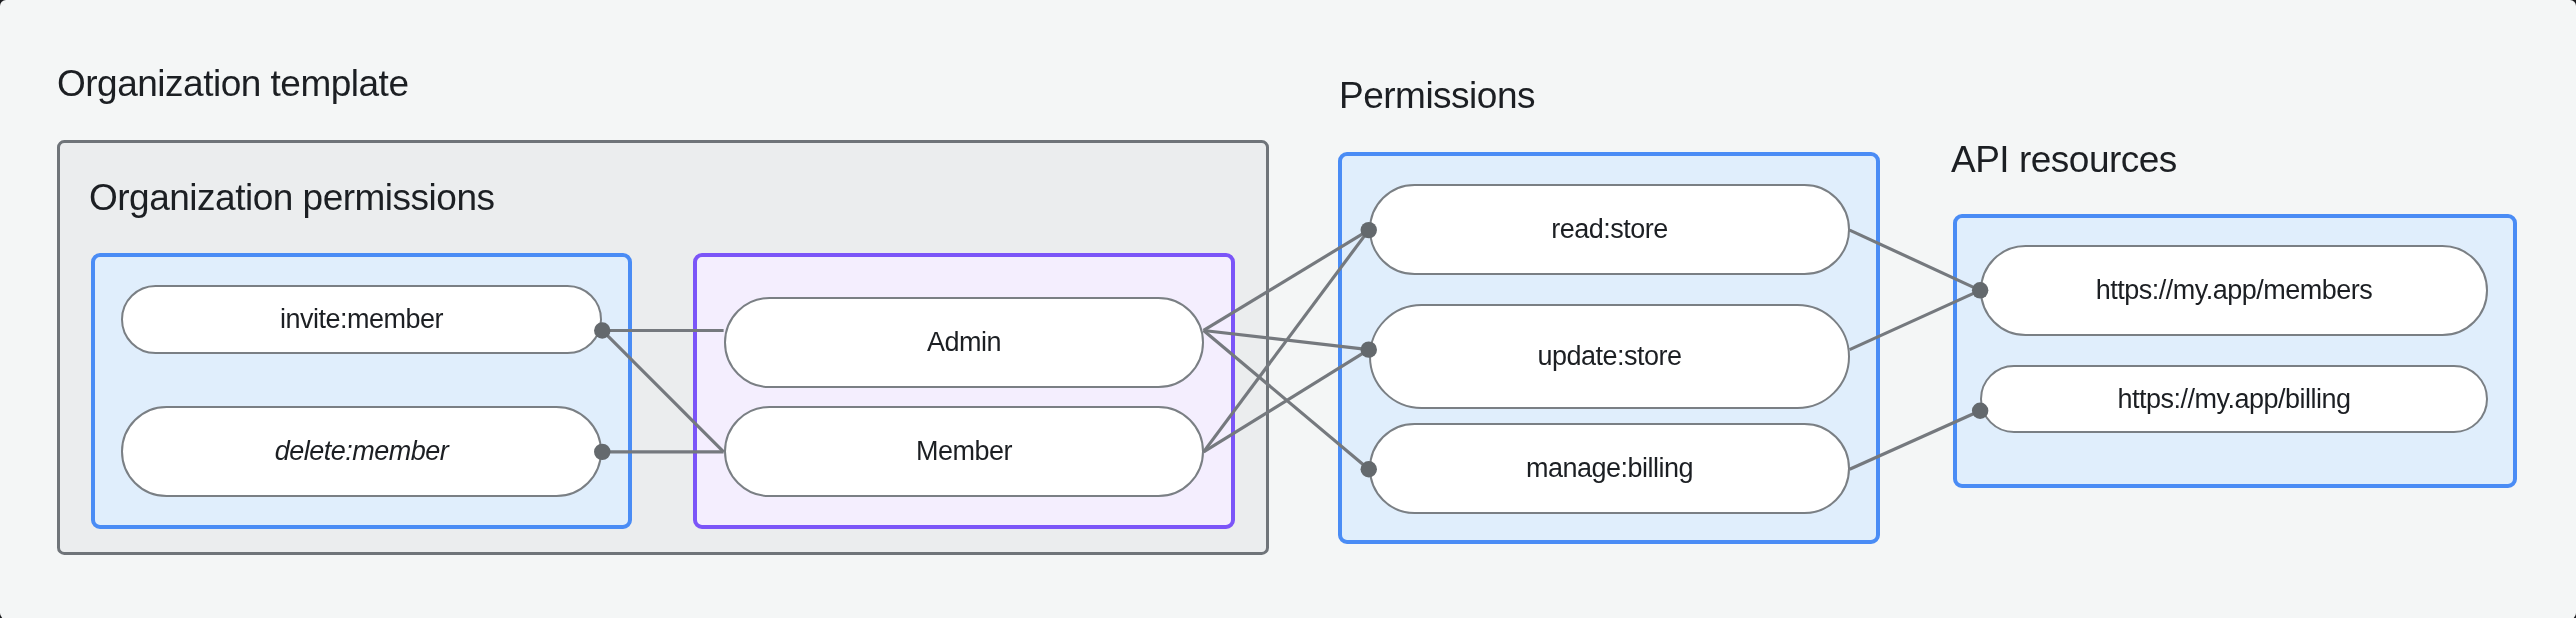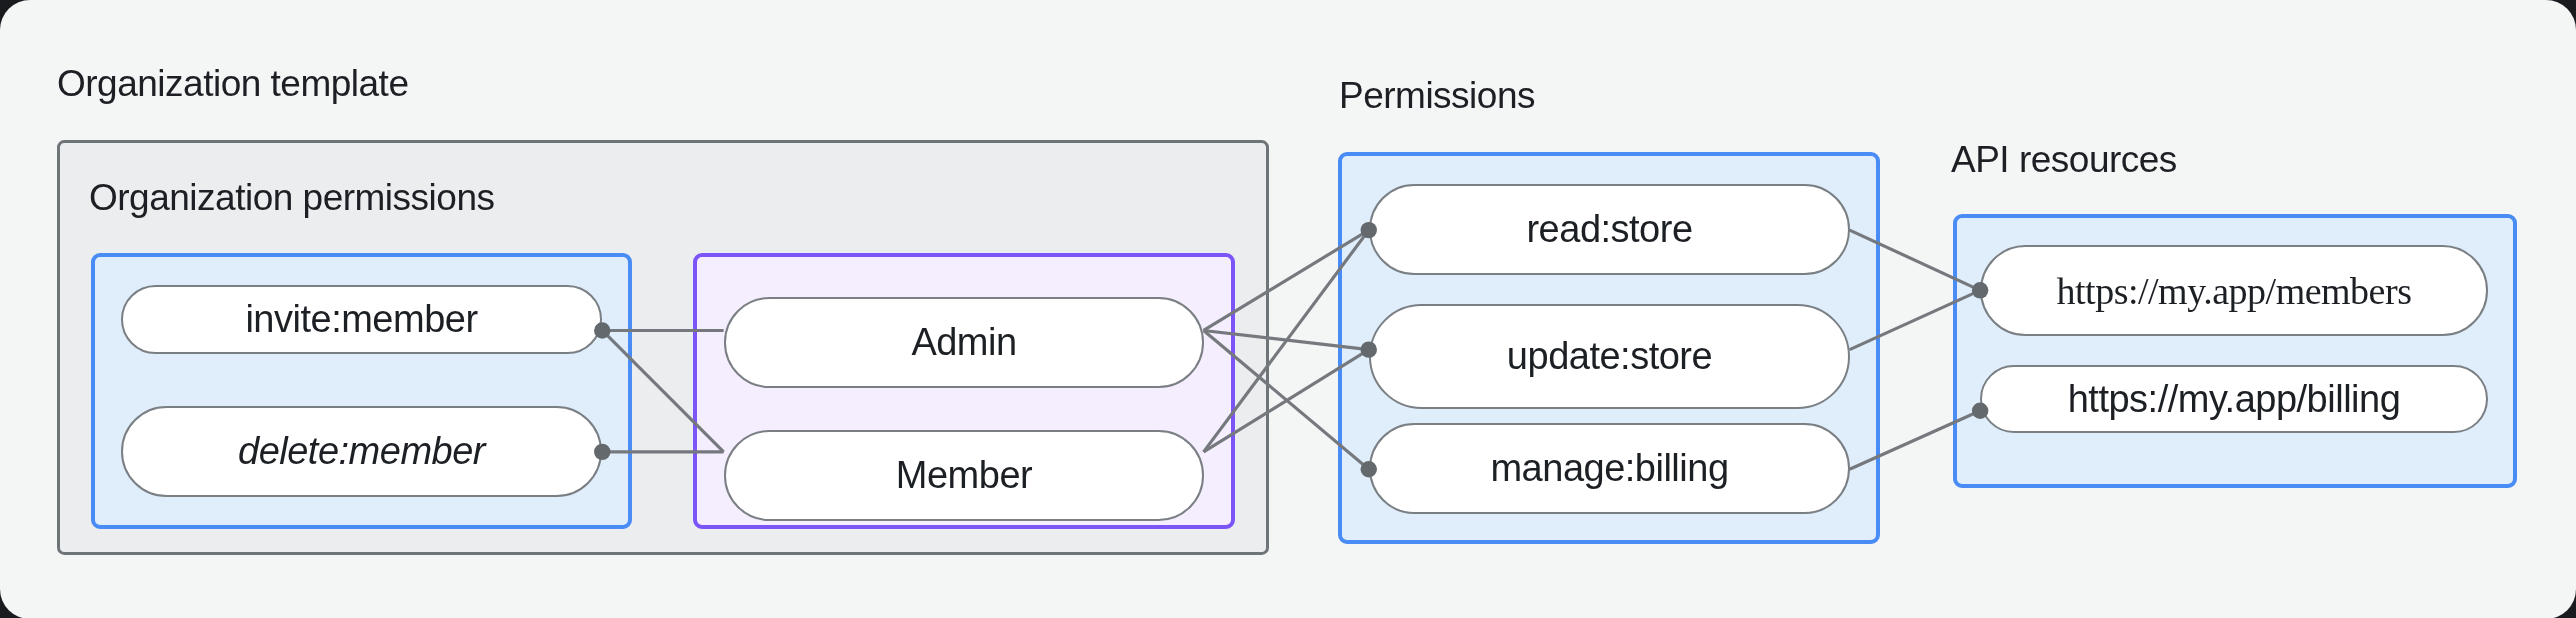--- a/index.html
+++ b/index.html
@@ -10,21 +10,21 @@
     background: #1a1b1e;
     overflow: hidden;
     font-family: "Liberation Sans", "DejaVu Sans", sans-serif;
   }
   #canvas {
     position: absolute;
     left: 0; top: 0;
     width: 2576px;
     height: 619px;
     background: #f4f6f6;
-    border-radius: 30px;
+    border-radius: 6px;
     overflow: hidden;
   }
   .heading {
     position: absolute;
     font-size: 37px;
     line-height: 1;
     letter-spacing: -0.5px;
     color: #1c1f23;
     white-space: nowrap;
   }
@@ -48,21 +48,21 @@
   }
   .pill {
     position: absolute;
     box-sizing: border-box;
     background: #ffffff;
     border: 2.7px solid #7a7f84;
     border-radius: 55px;
     display: flex;
     align-items: center;
     justify-content: center;
-    font-size: 38px;
+    font-size: 27px;
     letter-spacing: -0.5px;
     color: #1c1f23;
     white-space: nowrap;
   }
   #edge-layer {
     position: absolute;
     left: 0; top: 0;
     z-index: 20;
     pointer-events: none;
   }
@@ -89,37 +89,37 @@
 
   <div class="pill" style="left:121px; top:285px; width:481px; height:69px;">invite:member</div>
 
   <div class="pill" style="left:121px; top:406px; width:481px; height:91px;font-style:italic;">delete:member</div>
 
 
   <div class="group-box purple-box" style="left:693px; top:253px; width:542px; height:276px;"></div>
 
   <div class="pill" style="left:724px; top:285px; width:480px; height:91px;margin-top:12px;">Admin</div>
 
-  <div class="pill" style="left:724px; top:406px; width:480px; height:91px;margin-top:24px;">Member</div>
+  <div class="pill" style="left:724px; top:406px; width:480px; height:91px;">Member</div>
 
   <div class="heading" style="left:1339px; top:77px;">Permissions</div>
 
   <div class="group-box blue-box" style="left:1338px; top:152px; width:542px; height:392px;"></div>
 
   <div class="pill" style="left:1369px; top:184px; width:481px; height:91px;">read:store</div>
 
   <div class="pill" style="left:1369px; top:304px; width:481px; height:105px;">update:store</div>
 
   <div class="pill" style="left:1369px; top:423px; width:481px; height:91px;">manage:billing</div>
 
   <div class="heading" style="left:1951px; top:141px;">API resources</div>
 
   <div class="group-box blue-box" style="left:1953px; top:214px; width:564px; height:274px;"></div>
 
-  <div class="pill" style="left:1980px; top:245px; width:508px; height:91px;font-family:Liberation Serif, serif;">https://my.app/members</div>
+  <div class="pill" style="left:1980px; top:245px; width:508px; height:91px;">https://my.app/members</div>
 
   <div class="pill" style="left:1980px; top:365px; width:508px; height:68px;">https://my.app/billing</div>
 
   <svg id="edge-layer" width="2576" height="619" viewBox="0 0 2823 678">
     <line x1="660" y1="362" x2="793" y2="362"></line>
     <line x1="660" y1="362" x2="793" y2="495"></line>
     <line x1="660" y1="495" x2="793" y2="495"></line>
 
     <line x1="1319" y1="362" x2="1500" y2="252"></line>
     <line x1="1319" y1="362" x2="1500" y2="383"></line>

